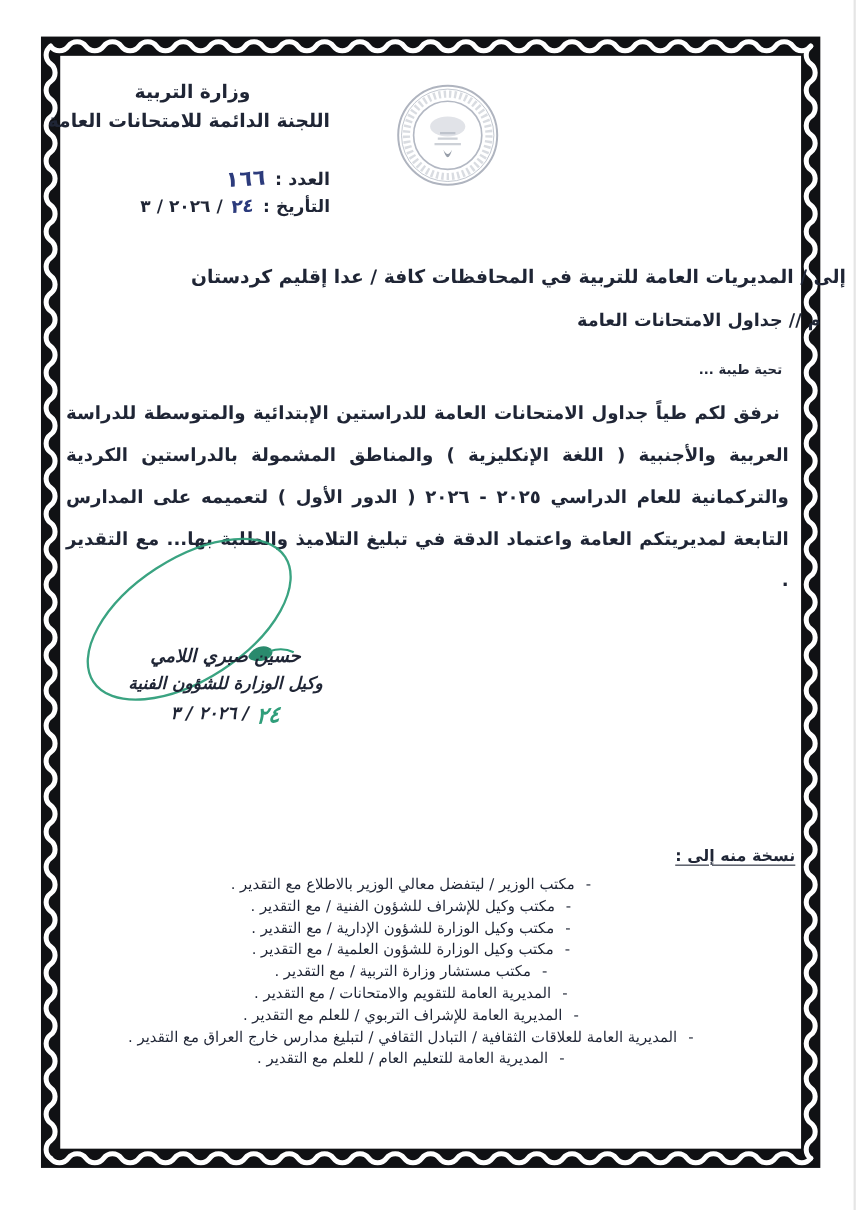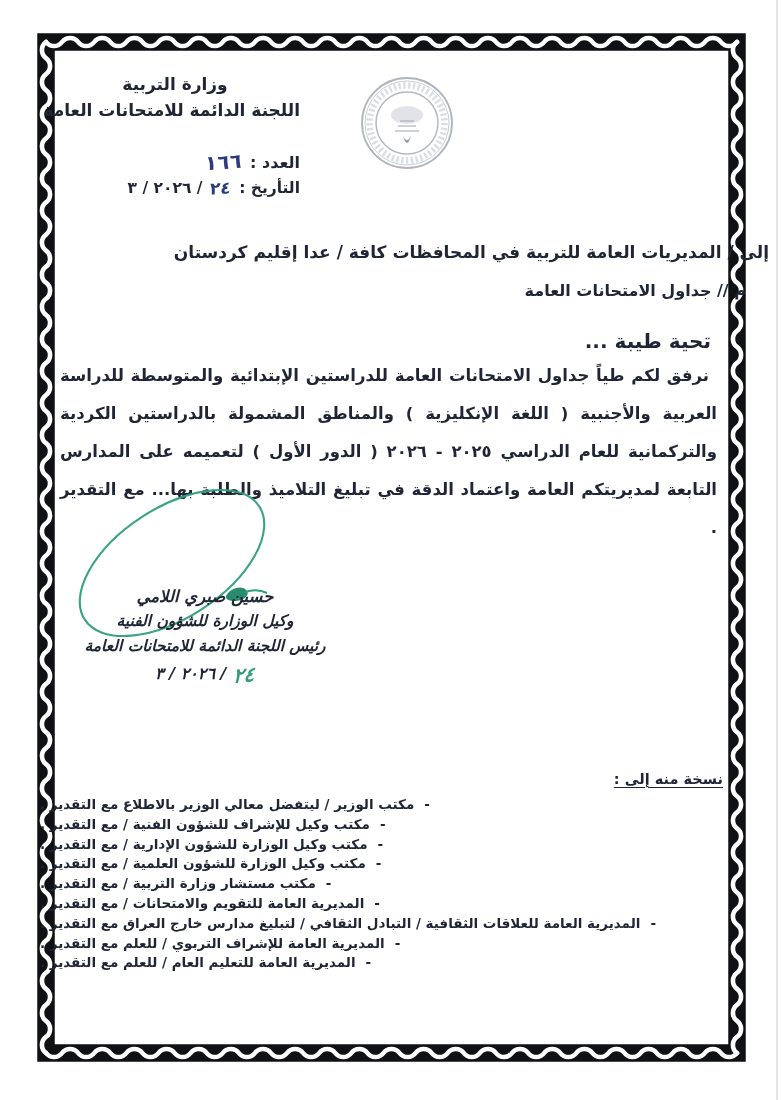--- a/index.html
+++ b/index.html
@@ -24,39 +24,39 @@
   .hand-blue-sm{color:#2c3b7c;font-size:17px;font-weight:600;display:inline-block;
              transform:rotate(-4deg) skewX(-8deg);}
   
   #seal{left:360px;top:76px;width:94px;height:94px;}
   
   #addressee{left:70px;right:12px;top:242px;direction:rtl;text-align:right;
              font-size:17px;font-weight:bold;white-space:nowrap;}
   #subject{left:238px;right:35px;top:281px;direction:rtl;text-align:right;
            font-size:16px;font-weight:bold;}
   #greeting{left:415px;right:70px;top:329px;direction:rtl;text-align:right;
-            font-size:20px;font-weight:bold;}
+            font-size:12px;font-weight:bold;}
   
   #body-par{left:60px;right:64px;top:357px;direction:rtl;text-align:justify;
             font-size:16.5px;font-weight:bold;line-height:38px;text-indent:8px;}
   
   #sig-svg{left:58px;top:474px;width:250px;height:206px;}
   #sig-block{left:70px;width:270px;top:584px;direction:rtl;text-align:center;font-weight:bold;font-style:italic;}
   #sig-name{font-size:16.5px;line-height:25px;white-space:nowrap;}
   .sig-title{font-size:15.5px;line-height:25px;white-space:nowrap;}
   #sig-date{display:flex;direction:ltr;justify-content:center;align-items:center;
             gap:7px;font-size:16px;font-weight:bold;margin-top:2px;}
   .hand-green{color:#2f9e7a;font-size:20px;font-weight:bold;display:inline-block;
               transform:rotate(-5deg) skewX(-8deg);position:relative;top:2px;letter-spacing:2px;}
   
   #copies-heading{right:58px;top:771px;direction:rtl;font-size:14.5px;font-weight:bold;
                   text-decoration:underline;text-underline-offset:3px;}
   #copy-list{left:40px;right:74px;top:795px;margin:0;padding:0;list-style:none;}
-  #copy-list li{direction:rtl;text-align:left;font-size:13.5px;line-height:19.8px;
-                font-weight:bold;white-space:nowrap;}
+  #copy-list li{direction:rtl;text-align:center;font-size:13.5px;line-height:19.8px;
+                font-weight:normal;white-space:nowrap;}
   #copy-list li::before{content:"-";margin-left:10px;}
 </style>
 </head>
 <body>
 
 <svg id="frame-svg" width="781" height="1100">
     <rect x="46" y="42" width="691" height="1011" fill="none" stroke="#101114" stroke-width="17.5"></rect>
     <path d="M 46 42 A 9.963255813953488 9.963255813953488 0 0 0 62.07 42 A 9.963255813953488 9.963255813953488 0 0 1 78.14 42 A 9.963255813953488 9.963255813953488 0 0 0 94.21 42 A 9.963255813953488 9.963255813953488 0 0 1 110.28 42 A 9.963255813953488 9.963255813953488 0 0 0 126.35 42 A 9.963255813953488 9.963255813953488 0 0 1 142.42 42 A 9.963255813953488 9.963255813953488 0 0 0 158.49 42 A 9.963255813953488 9.963255813953488 0 0 1 174.56 42 A 9.963255813953488 9.963255813953488 0 0 0 190.63 42 A 9.963255813953488 9.963255813953488 0 0 1 206.70 42 A 9.963255813953488 9.963255813953488 0 0 0 222.77 42 A 9.963255813953488 9.963255813953488 0 0 1 238.84 42 A 9.963255813953488 9.963255813953488 0 0 0 254.91 42 A 9.963255813953488 9.963255813953488 0 0 1 270.98 42 A 9.963255813953488 9.963255813953488 0 0 0 287.05 42 A 9.963255813953488 9.963255813953488 0 0 1 303.12 42 A 9.963255813953488 9.963255813953488 0 0 0 319.19 42 A 9.963255813953488 9.963255813953488 0 0 1 335.26 42 A 9.963255813953488 9.963255813953488 0 0 0 351.33 42 A 9.963255813953488 9.963255813953488 0 0 1 367.40 42 A 9.963255813953488 9.963255813953488 0 0 0 383.47 42 A 9.963255813953488 9.963255813953488 0 0 1 399.53 42 A 9.963255813953488 9.963255813953488 0 0 0 415.60 42 A 9.963255813953488 9.963255813953488 0 0 1 431.67 42 A 9.963255813953488 9.963255813953488 0 0 0 447.74 42 A 9.963255813953488 9.963255813953488 0 0 1 463.81 42 A 9.963255813953488 9.963255813953488 0 0 0 479.88 42 A 9.963255813953488 9.963255813953488 0 0 1 495.95 42 A 9.963255813953488 9.963255813953488 0 0 0 512.02 42 A 9.963255813953488 9.963255813953488 0 0 1 528.09 42 A 9.963255813953488 9.963255813953488 0 0 0 544.16 42 A 9.963255813953488 9.963255813953488 0 0 1 560.23 42 A 9.963255813953488 9.963255813953488 0 0 0 576.30 42 A 9.963255813953488 9.963255813953488 0 0 1 592.37 42 A 9.963255813953488 9.963255813953488 0 0 0 608.44 42 A 9.963255813953488 9.963255813953488 0 0 1 624.51 42 A 9.963255813953488 9.963255813953488 0 0 0 640.58 42 A 9.963255813953488 9.963255813953488 0 0 1 656.65 42 A 9.963255813953488 9.963255813953488 0 0 0 672.72 42 A 9.963255813953488 9.963255813953488 0 0 1 688.79 42 A 9.963255813953488 9.963255813953488 0 0 0 704.86 42 A 9.963255813953488 9.963255813953488 0 0 1 720.93 42 A 9.963255813953488 9.963255813953488 0 0 0 737.00 42" fill="none" stroke="#ffffff" stroke-width="4.6" stroke-linecap="round"></path>
     <path d="M 46 1053 A 9.963255813953488 9.963255813953488 0 0 0 62.07 1053 A 9.963255813953488 9.963255813953488 0 0 1 78.14 1053 A 9.963255813953488 9.963255813953488 0 0 0 94.21 1053 A 9.963255813953488 9.963255813953488 0 0 1 110.28 1053 A 9.963255813953488 9.963255813953488 0 0 0 126.35 1053 A 9.963255813953488 9.963255813953488 0 0 1 142.42 1053 A 9.963255813953488 9.963255813953488 0 0 0 158.49 1053 A 9.963255813953488 9.963255813953488 0 0 1 174.56 1053 A 9.963255813953488 9.963255813953488 0 0 0 190.63 1053 A 9.963255813953488 9.963255813953488 0 0 1 206.70 1053 A 9.963255813953488 9.963255813953488 0 0 0 222.77 1053 A 9.963255813953488 9.963255813953488 0 0 1 238.84 1053 A 9.963255813953488 9.963255813953488 0 0 0 254.91 1053 A 9.963255813953488 9.963255813953488 0 0 1 270.98 1053 A 9.963255813953488 9.963255813953488 0 0 0 287.05 1053 A 9.963255813953488 9.963255813953488 0 0 1 303.12 1053 A 9.963255813953488 9.963255813953488 0 0 0 319.19 1053 A 9.963255813953488 9.963255813953488 0 0 1 335.26 1053 A 9.963255813953488 9.963255813953488 0 0 0 351.33 1053 A 9.963255813953488 9.963255813953488 0 0 1 367.40 1053 A 9.963255813953488 9.963255813953488 0 0 0 383.47 1053 A 9.963255813953488 9.963255813953488 0 0 1 399.53 1053 A 9.963255813953488 9.963255813953488 0 0 0 415.60 1053 A 9.963255813953488 9.963255813953488 0 0 1 431.67 1053 A 9.963255813953488 9.963255813953488 0 0 0 447.74 1053 A 9.963255813953488 9.963255813953488 0 0 1 463.81 1053 A 9.963255813953488 9.963255813953488 0 0 0 479.88 1053 A 9.963255813953488 9.963255813953488 0 0 1 495.95 1053 A 9.963255813953488 9.963255813953488 0 0 0 512.02 1053 A 9.963255813953488 9.963255813953488 0 0 1 528.09 1053 A 9.963255813953488 9.963255813953488 0 0 0 544.16 1053 A 9.963255813953488 9.963255813953488 0 0 1 560.23 1053 A 9.963255813953488 9.963255813953488 0 0 0 576.30 1053 A 9.963255813953488 9.963255813953488 0 0 1 592.37 1053 A 9.963255813953488 9.963255813953488 0 0 0 608.44 1053 A 9.963255813953488 9.963255813953488 0 0 1 624.51 1053 A 9.963255813953488 9.963255813953488 0 0 0 640.58 1053 A 9.963255813953488 9.963255813953488 0 0 1 656.65 1053 A 9.963255813953488 9.963255813953488 0 0 0 672.72 1053 A 9.963255813953488 9.963255813953488 0 0 1 688.79 1053 A 9.963255813953488 9.963255813953488 0 0 0 704.86 1053 A 9.963255813953488 9.963255813953488 0 0 1 720.93 1053 A 9.963255813953488 9.963255813953488 0 0 0 737.00 1053" fill="none" stroke="#ffffff" stroke-width="4.6" stroke-linecap="round"></path>
     <path d="M 46 42 A 9.949523809523809 9.949523809523809 0 0 0 46 58.05 A 9.949523809523809 9.949523809523809 0 0 1 46 74.10 A 9.949523809523809 9.949523809523809 0 0 0 46 90.14 A 9.949523809523809 9.949523809523809 0 0 1 46 106.19 A 9.949523809523809 9.949523809523809 0 0 0 46 122.24 A 9.949523809523809 9.949523809523809 0 0 1 46 138.29 A 9.949523809523809 9.949523809523809 0 0 0 46 154.33 A 9.949523809523809 9.949523809523809 0 0 1 46 170.38 A 9.949523809523809 9.949523809523809 0 0 0 46 186.43 A 9.949523809523809 9.949523809523809 0 0 1 46 202.48 A 9.949523809523809 9.949523809523809 0 0 0 46 218.52 A 9.949523809523809 9.949523809523809 0 0 1 46 234.57 A 9.949523809523809 9.949523809523809 0 0 0 46 250.62 A 9.949523809523809 9.949523809523809 0 0 1 46 266.67 A 9.949523809523809 9.949523809523809 0 0 0 46 282.71 A 9.949523809523809 9.949523809523809 0 0 1 46 298.76 A 9.949523809523809 9.949523809523809 0 0 0 46 314.81 A 9.949523809523809 9.949523809523809 0 0 1 46 330.86 A 9.949523809523809 9.949523809523809 0 0 0 46 346.90 A 9.949523809523809 9.949523809523809 0 0 1 46 362.95 A 9.949523809523809 9.949523809523809 0 0 0 46 379.00 A 9.949523809523809 9.949523809523809 0 0 1 46 395.05 A 9.949523809523809 9.949523809523809 0 0 0 46 411.10 A 9.949523809523809 9.949523809523809 0 0 1 46 427.14 A 9.949523809523809 9.949523809523809 0 0 0 46 443.19 A 9.949523809523809 9.949523809523809 0 0 1 46 459.24 A 9.949523809523809 9.949523809523809 0 0 0 46 475.29 A 9.949523809523809 9.949523809523809 0 0 1 46 491.33 A 9.949523809523809 9.949523809523809 0 0 0 46 507.38 A 9.949523809523809 9.949523809523809 0 0 1 46 523.43 A 9.949523809523809 9.949523809523809 0 0 0 46 539.48 A 9.949523809523809 9.949523809523809 0 0 1 46 555.52 A 9.949523809523809 9.949523809523809 0 0 0 46 571.57 A 9.949523809523809 9.949523809523809 0 0 1 46 587.62 A 9.949523809523809 9.949523809523809 0 0 0 46 603.67 A 9.949523809523809 9.949523809523809 0 0 1 46 619.71 A 9.949523809523809 9.949523809523809 0 0 0 46 635.76 A 9.949523809523809 9.949523809523809 0 0 1 46 651.81 A 9.949523809523809 9.949523809523809 0 0 0 46 667.86 A 9.949523809523809 9.949523809523809 0 0 1 46 683.90 A 9.949523809523809 9.949523809523809 0 0 0 46 699.95 A 9.949523809523809 9.949523809523809 0 0 1 46 716.00 A 9.949523809523809 9.949523809523809 0 0 0 46 732.05 A 9.949523809523809 9.949523809523809 0 0 1 46 748.10 A 9.949523809523809 9.949523809523809 0 0 0 46 764.14 A 9.949523809523809 9.949523809523809 0 0 1 46 780.19 A 9.949523809523809 9.949523809523809 0 0 0 46 796.24 A 9.949523809523809 9.949523809523809 0 0 1 46 812.29 A 9.949523809523809 9.949523809523809 0 0 0 46 828.33 A 9.949523809523809 9.949523809523809 0 0 1 46 844.38 A 9.949523809523809 9.949523809523809 0 0 0 46 860.43 A 9.949523809523809 9.949523809523809 0 0 1 46 876.48 A 9.949523809523809 9.949523809523809 0 0 0 46 892.52 A 9.949523809523809 9.949523809523809 0 0 1 46 908.57 A 9.949523809523809 9.949523809523809 0 0 0 46 924.62 A 9.949523809523809 9.949523809523809 0 0 1 46 940.67 A 9.949523809523809 9.949523809523809 0 0 0 46 956.71 A 9.949523809523809 9.949523809523809 0 0 1 46 972.76 A 9.949523809523809 9.949523809523809 0 0 0 46 988.81 A 9.949523809523809 9.949523809523809 0 0 1 46 1004.86 A 9.949523809523809 9.949523809523809 0 0 0 46 1020.90 A 9.949523809523809 9.949523809523809 0 0 1 46 1036.95 A 9.949523809523809 9.949523809523809 0 0 0 46 1053.00" fill="none" stroke="#ffffff" stroke-width="4.6" stroke-linecap="round"></path>
@@ -98,31 +98,30 @@
 
 <svg class="abs" id="sig-svg" viewBox="0 0 250 206">
   <ellipse cx="114" cy="89" rx="104" ry="55" transform="rotate(-33 114 89)" fill="none" stroke="#2f9e7a" stroke-width="2.1" opacity="0.95"></ellipse>
   <path d="M168 122 c5 -9 17 -11 21 -5 c3 5 -5 10 -12 10 c-6 0 -10 -2 -9 -5 z" fill="#1f8465" opacity="0.95"></path>
   <path d="M187 118 q12 -4 22 1" fill="none" stroke="#2f9e7a" stroke-width="2"></path>
 </svg>
 
 <div class="abs" id="sig-block">
   <div id="sig-name">حسين صبري اللامي</div>
   <div class="sig-title">وكيل الوزارة للشؤون الفنية</div>
-  <div class="sig-title">رئيس اللجنة الدائمة للامتحانات العامة</div>
   <div id="sig-date">
     <span dir="ltr">٢٠٢٦ / ٣ /</span>
     <span class="hand-green">٢٤</span>
   </div>
 </div>
 
 <div class="abs" id="copies-heading">نسخة منه إلى :</div>
 <ul class="abs" id="copy-list">
   <li>مكتب الوزير / ليتفضل معالي الوزير بالاطلاع مع التقدير .</li>
   <li>مكتب وكيل للإشراف للشؤون الفنية / مع التقدير .</li>
   <li>مكتب وكيل الوزارة للشؤون الإدارية / مع التقدير .</li>
   <li>مكتب وكيل الوزارة للشؤون العلمية / مع التقدير .</li>
   <li>مكتب مستشار وزارة التربية / مع التقدير .</li>
   <li>المديرية العامة للتقويم والامتحانات / مع التقدير .</li>
+  <li>المديرية العامة للإشراف التربوي / للعلم مع التقدير .</li>
   <li>المديرية العامة للعلاقات الثقافية / التبادل الثقافي / لتبليغ مدارس خارج العراق مع التقدير .</li>
-  <li>المديرية العامة للإشراف التربوي / للعلم مع التقدير .</li>
   <li>المديرية العامة للتعليم العام / للعلم مع التقدير .</li>
 </ul>
 
 </body></html>

